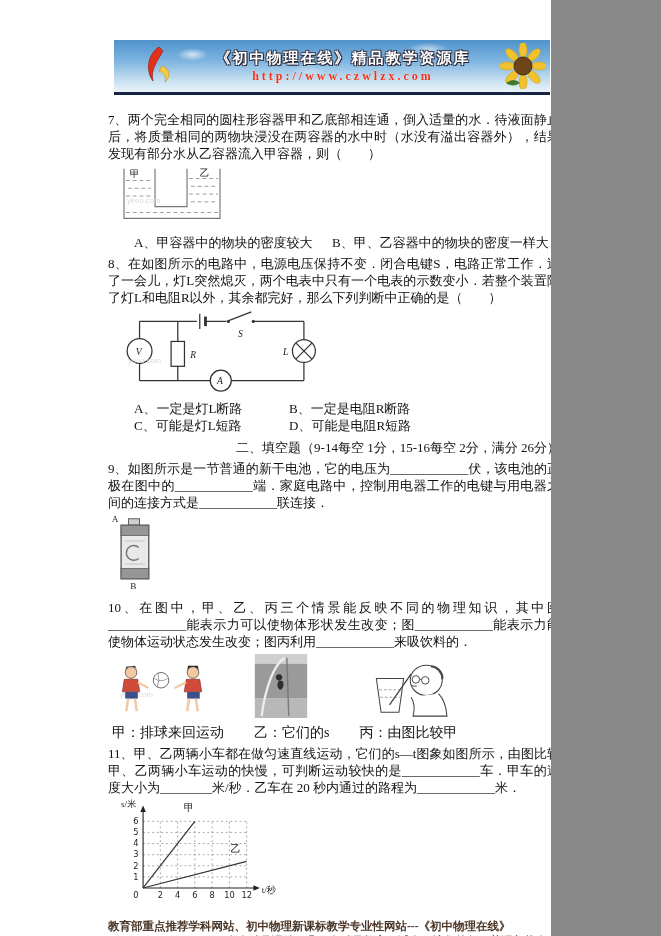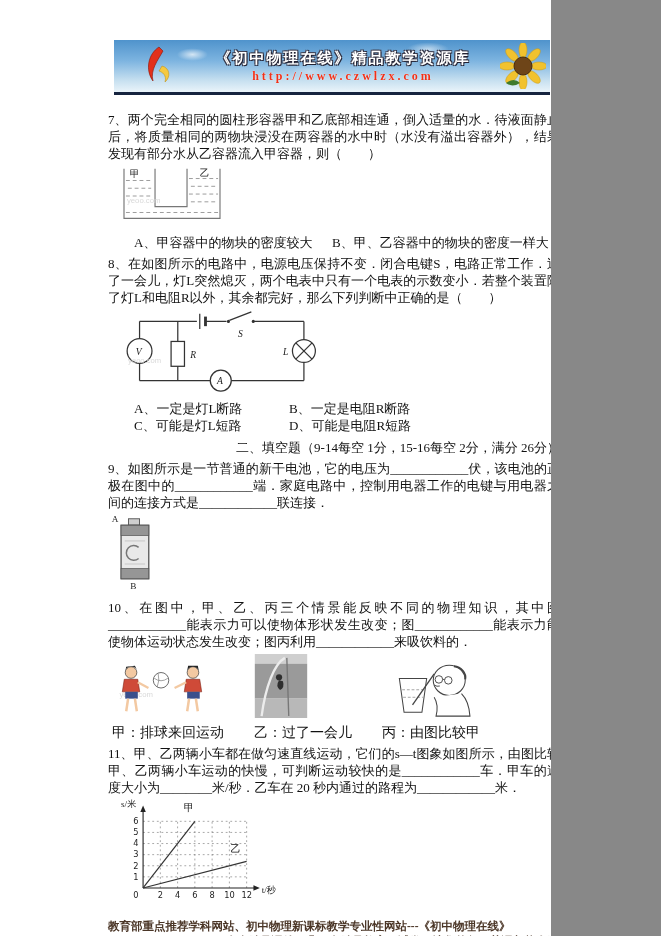--- a/index.html
+++ b/index.html
@@ -201,21 +201,21 @@
       <div class="scene">
         <svg width="54" height="64" viewBox="0 0 54 66">
           <rect x="0" y="0" width="54" height="10" fill="#cfcfcf"></rect>
           <rect x="0" y="10" width="54" height="36" fill="#9a9a9a"></rect>
           <rect x="0" y="46" width="54" height="20" fill="#b8b8b8"></rect>
           <path d="M7,64 C11,34 20,10 31,4" fill="none" stroke="#ececec" stroke-width="2.4"></path>
           <line x1="33" y1="4" x2="35" y2="64" stroke="#777" stroke-width="1.4"></line>
           <circle cx="25" cy="24" r="3.2" fill="#2e2e2e"></circle>
           <path d="M25,27 q-4,6 1,10 q5,-2 3,-9" fill="#2e2e2e"></path>
         </svg>
-        <div class="cap">乙：过了一会儿</div>
+        <div class="cap">乙：它们的s</div>
       </div>
       <div class="scene">
         <svg width="94" height="64" viewBox="0 0 95 68">
           <path d="M16,26 L21,62 L40,62 L45,26 Z" fill="none" stroke="#444" stroke-width="1.1"></path>
           <line x1="19" y1="38" x2="42" y2="38" stroke="#888" stroke-width="0.8" stroke-dasharray="3,2"></line>
           <line x1="20" y1="46" x2="41" y2="46" stroke="#888" stroke-width="0.8" stroke-dasharray="3,2"></line>
           <line x1="30" y1="54" x2="53" y2="21" stroke="#444" stroke-width="1.4"></line>
           <ellipse cx="69" cy="28" rx="17" ry="16" fill="#fff" stroke="#444" stroke-width="1.1"></ellipse>
           <path d="M74,13 a14,12 0 0 1 12,14" fill="none" stroke="#444" stroke-width="2"></path>
           <circle cx="58" cy="27" r="4" fill="none" stroke="#444" stroke-width="1"></circle>

